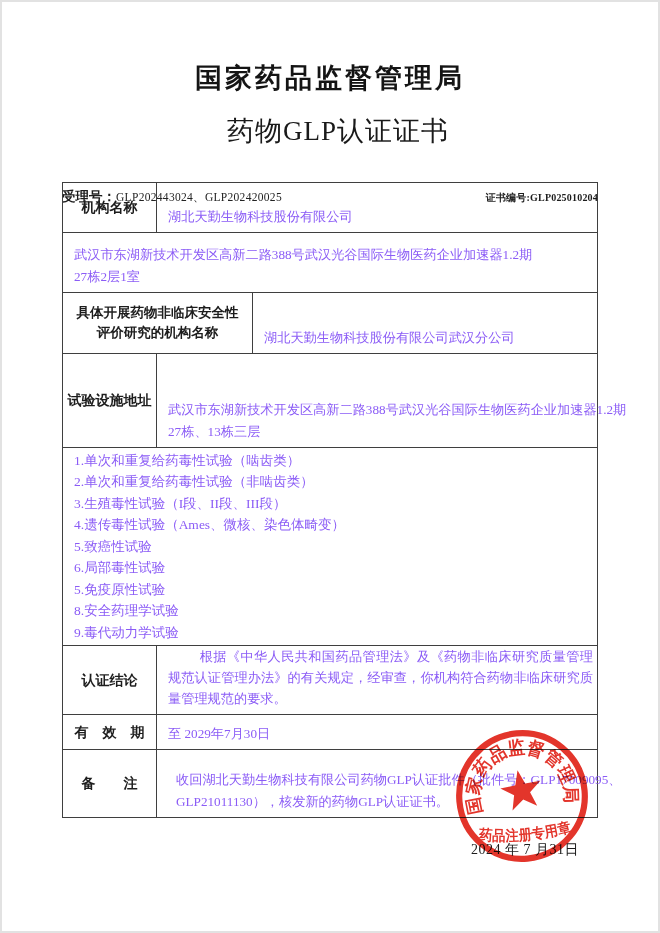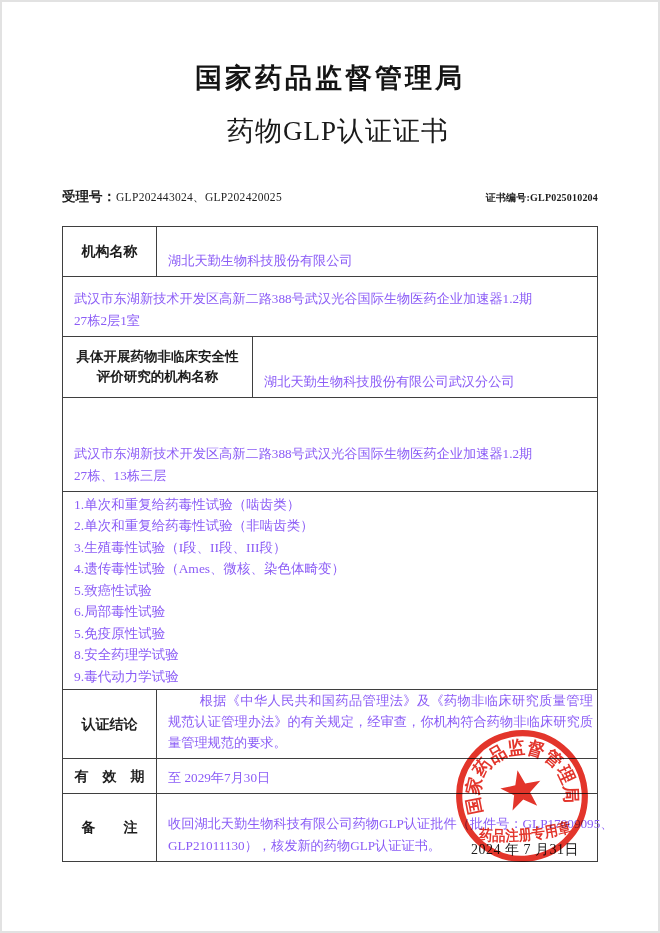--- a/index.html
+++ b/index.html
@@ -22,24 +22,24 @@
   }
 
   .meta{position:absolute;top:159px;left:62px;width:536px;
     display:flex;justify-content:space-between;align-items:baseline;margin-top:28px;}
   .meta-accept-label{font-weight:bold;font-size:13.5px;}
   .meta-accept-value{font-size:11.5px;letter-spacing:.3px;color:#222;}
   .meta-cert{font-weight:bold;font-size:10px;letter-spacing:.2px;}
 
   .cert-table{
     position:absolute;top:182px;left:62px;width:536px;
-    border:1px solid #3f3f3f;box-sizing:border-box;background:transparent;margin-top:44px;
+    border:1px solid #3f3f3f;box-sizing:border-box;background:transparent;
   }
   .row{display:flex;border-bottom:1px solid #3f3f3f;box-sizing:border-box;}
-  .row:last-child{border-bottom:none;}
+  .row:last-child{border-bottom:none;gap:8px;}
   .cell-label{
     flex:0 0 94px;width:94px;border-right:1px solid #3f3f3f;box-sizing:border-box;
     display:flex;flex-direction:column;align-items:center;justify-content:center;
     text-align:center;font-weight:bold;font-size:14px;line-height:1.5;
   }
   .row-facility .cell-label{flex:0 0 190px;width:190px;font-size:13.5px;}
   .cell-value{
     flex:1;min-width:0;display:flex;flex-direction:column;justify-content:flex-end;
     padding:5px 4px 5px 11px;box-sizing:border-box;
     font-size:13.2px;line-height:1.62;color:#8b5cf6;
@@ -96,20 +96,21 @@
     <div class="cell-label">
         <div class="bind-line">具体开展药物非临床安全性</div>
         <div class="bind-line">评价研究的机构名称</div>
       </div>
     <div class="cell-value">
       <div class="bind-line">湖北天勤生物科技股份有限公司武汉分公司</div>
     </div>
   </div>
 
   <div class="row h94">
+    <div class="cell-label">试验设施地址</div>
     <div class="cell-value">
         <div class="bind-line">武汉市东湖新技术开发区高新二路388号武汉光谷国际生物医药企业加速器1.2期</div>
         <div class="bind-line">27栋、13栋三层</div>
       </div>
   </div>
 
   <div class="row row-items h198">
     <div class="cell-value">
         <div class="bind-line">1.单次和重复给药毒性试验（啮齿类）</div>
         <div class="bind-line">2.单次和重复给药毒性试验（非啮齿类）</div>

